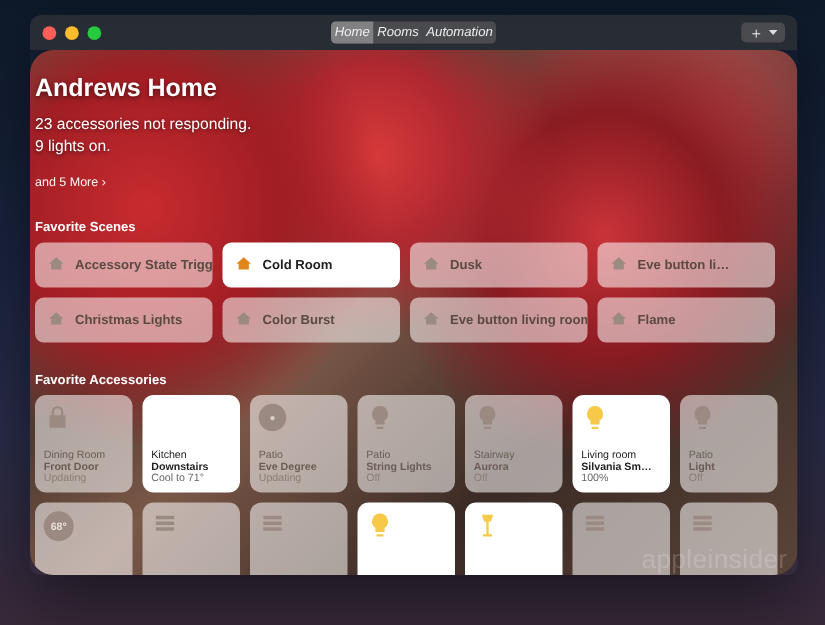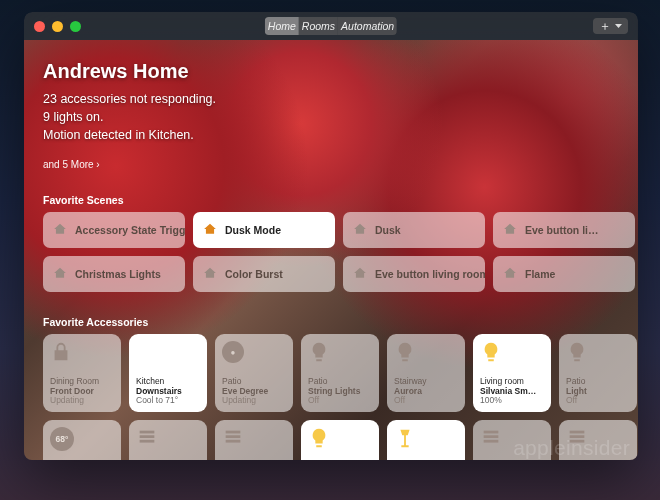--- a/index.html
+++ b/index.html
@@ -37,22 +37,23 @@
     color: #eee; font-size: 12px; gap:4px; cursor:pointer;
   }
   .content {
     flex: 1; position: relative; overflow: hidden;
     background:
       radial-gradient(circle at 15% 30%, #c82b2f 0%, #a01e24 18%, transparent 32%),
       radial-gradient(circle at 45% 20%, #d73a3a 0%, #b02830 15%, transparent 30%),
       radial-gradient(circle at 75% 35%, #c93338 0%, #8a1b22 18%, transparent 34%),
       radial-gradient(circle at 88% 15%, #b8464a 0%, transparent 25%),
       linear-gradient(135deg, #6b5042 0%, #4f3a30 30%, #7a5848 45%, #3a2a24 70%, #5a4438 100%);
-    padding: 20px 0 0 19px;
+    padding: 20px 0 0 4px;
     color: #fff;
+    border-radius: 19px;
   }
   .hdr-title { font-size: 20px; font-weight: 600; text-shadow: 0 1px 4px rgba(0,0,0,0.5); }
   .hdr-status { font-size: 12.5px; font-weight: 500; line-height: 1.45; margin-top: 7px; text-shadow: 0 1px 3px rgba(0,0,0,0.5); }
   .hdr-more { font-size: 10px; font-weight: 500; margin-top: 15px; opacity: 0.95; cursor:pointer; }
   .sect-label { font-size: 10.5px; font-weight: 600; margin-top: 24px; margin-bottom: 6px; }
 
   .scene-row { display: flex; gap: 8px; margin-bottom: 8px; }
   .scene {
     width: 142px; height: 36px; border-radius: 7px;
     background: rgba(255,255,255,0.55);
@@ -110,37 +111,36 @@
           <path d="M0 0 L3.5 4 L7 0" fill="#ddd"></path>
         </svg>
     </div>
   </div>
 
   <div class="content">
     <div class="hdr-title">Andrews Home</div>
     <div class="hdr-status">
       <div>23 accessories not responding.</div>
       <div>9 lights on.</div>
-      <div>Motion detected in Kitchen.</div>
     </div>
     <div class="hdr-more">and 5 More ›</div>
 
     <div class="sect-label">Favorite Scenes</div>
     <div class="scene-row" id="scenes1">
         <div class="scene">
           <span style="color:#9a8a82"><svg class="sicon" viewBox="0 0 24 24">
               <path class="i-house" d="M12 3 L2 12 H5 V20 H19 V12 H22 Z"></path>
             </svg></span>
           <span>Accessory State Trigge…</span>
         </div>
         <div class="scene active">
           <span style="color:#e0861b"><svg class="sicon" viewBox="0 0 24 24">
               <path class="i-house" d="M12 3 L2 12 H5 V20 H19 V12 H22 Z"></path>
             </svg></span>
-          <span>Dusk Mode</span>
+          <span>Cold Room</span>
         </div>
         <div class="scene">
           <span style="color:#9a8a82"><svg class="sicon" viewBox="0 0 24 24">
               <path class="i-house" d="M12 3 L2 12 H5 V20 H19 V12 H22 Z"></path>
             </svg></span>
           <span>Dusk</span>
         </div>
         <div class="scene">
           <span style="color:#9a8a82"><svg class="sicon" viewBox="0 0 24 24">
               <path class="i-house" d="M12 3 L2 12 H5 V20 H19 V12 H22 Z"></path>

